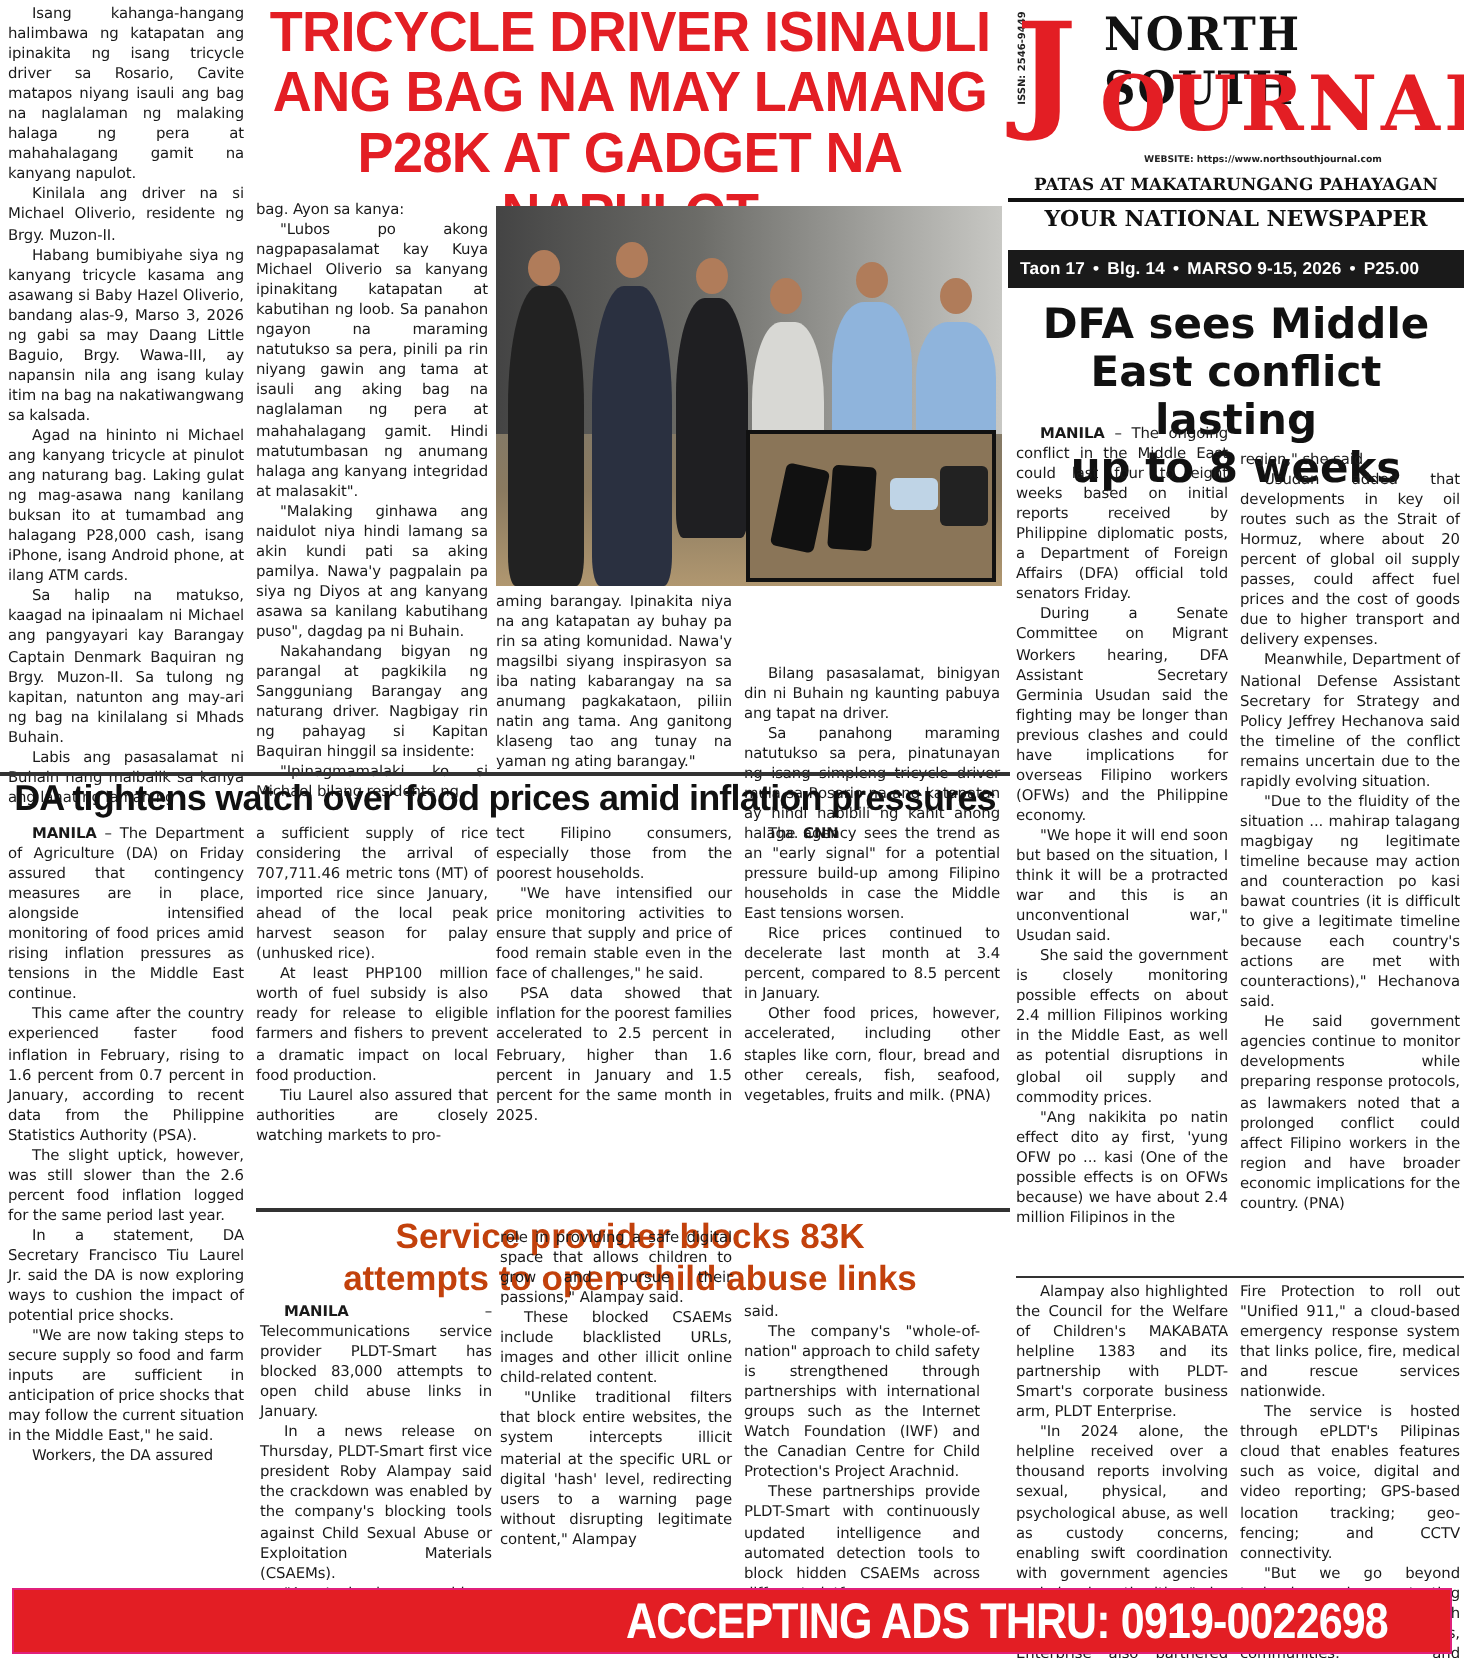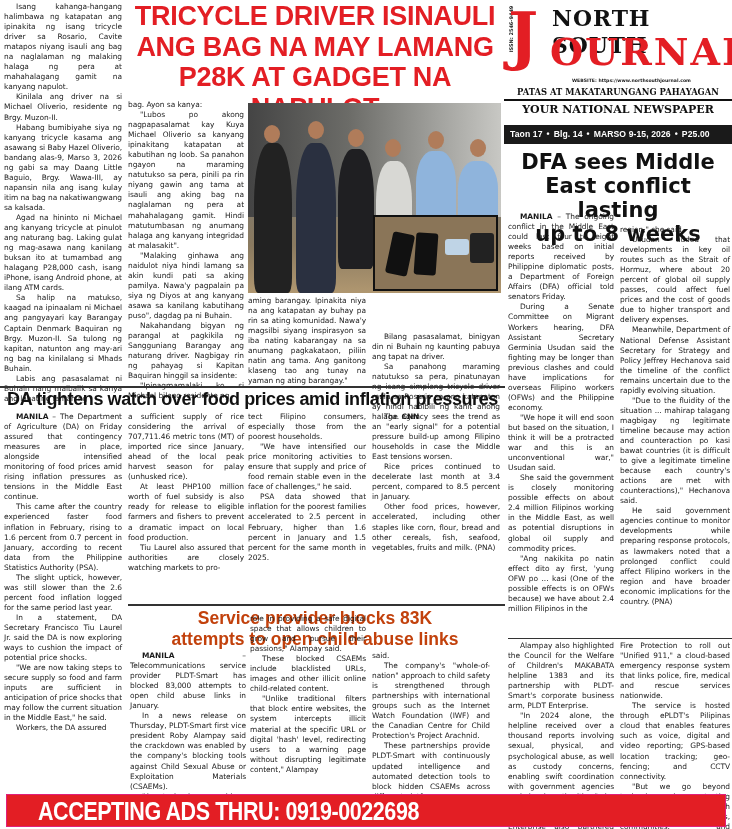--- a/index.html
+++ b/index.html
@@ -33,21 +33,21 @@
   .photo { position: absolute; left: 248px; top: 103px; width: 253px; height: 190px; background: linear-gradient(180deg, #5a5a55 0%, #7a7870 35%, #8a7a60 75%, #b09770 100%); overflow: hidden; }
   .photo .bg { position:absolute; left:0; top:0; width:100%; height:60%; background: linear-gradient(90deg,#444 0%, #6c6c68 40%, #9a9a96 70%, #c8c8c4 100%); }
   .person { position: absolute; border-radius: 40% 40% 10% 10%; }
   .head { position: absolute; width: 16px; height: 18px; border-radius: 50%; background: #b07c5a; }
   .inset { position: absolute; left: 125px; top: 112px; width: 125px; height: 76px; border: 2px solid #111; background: #8a7558; }
   .inset .ph { position: absolute; width: 22px; height: 42px; background: #111; border-radius: 3px; top: 16px; }
   .inset .cash { position: absolute; left: 70px; top: 22px; width: 24px; height: 16px; background: #bfd4e6; border-radius: 3px; }
   .inset .wallet { position: absolute; left: 95px; top: 16px; width: 24px; height: 30px; background: #222; border-radius: 3px; }
 
   
-  .ad { position: absolute; left: 6px; top: 794px; width: 720px; height: 33px; background: #e31e24; border: 1px solid #e0207a; text-align: left; color: #fff; font-family: "Liberation Sans", sans-serif; font-weight: bold; font-size: 25px; line-height: 33px; letter-spacing: -0.5px; transform-origin: center; }
+  .ad { position: absolute; left: 6px; top: 794px; width: 720px; height: 33px; background: #e31e24; border: 1px solid #e0207a; text-align: right; color: #fff; font-family: "Liberation Sans", sans-serif; font-weight: bold; font-size: 25px; line-height: 33px; letter-spacing: -0.5px; transform-origin: center; }
   .ad span { display: inline-block; transform: scaleX(0.86); }
 </style>
 </head>
 <body>
 
 <div class="mast">
   <div class="issn">ISSN: 2546-9449</div>
   <div class="bigj">J</div>
   <div class="ns">NORTH SOUTH</div>
   <div class="ournal">OURNAL</div>

